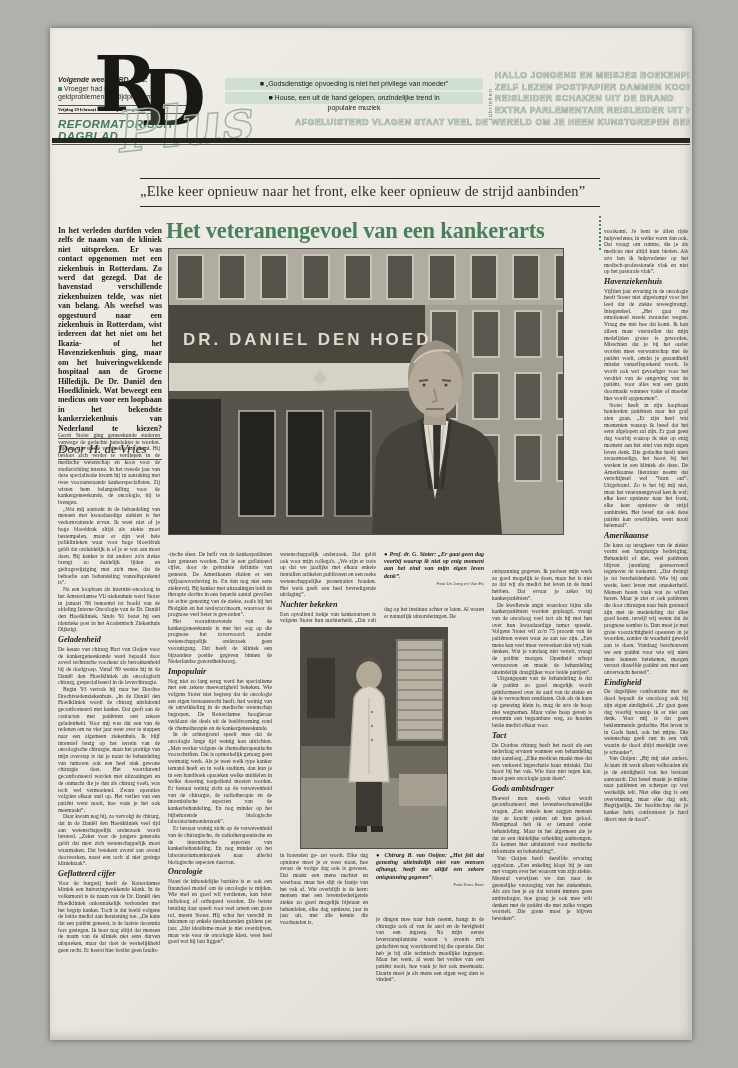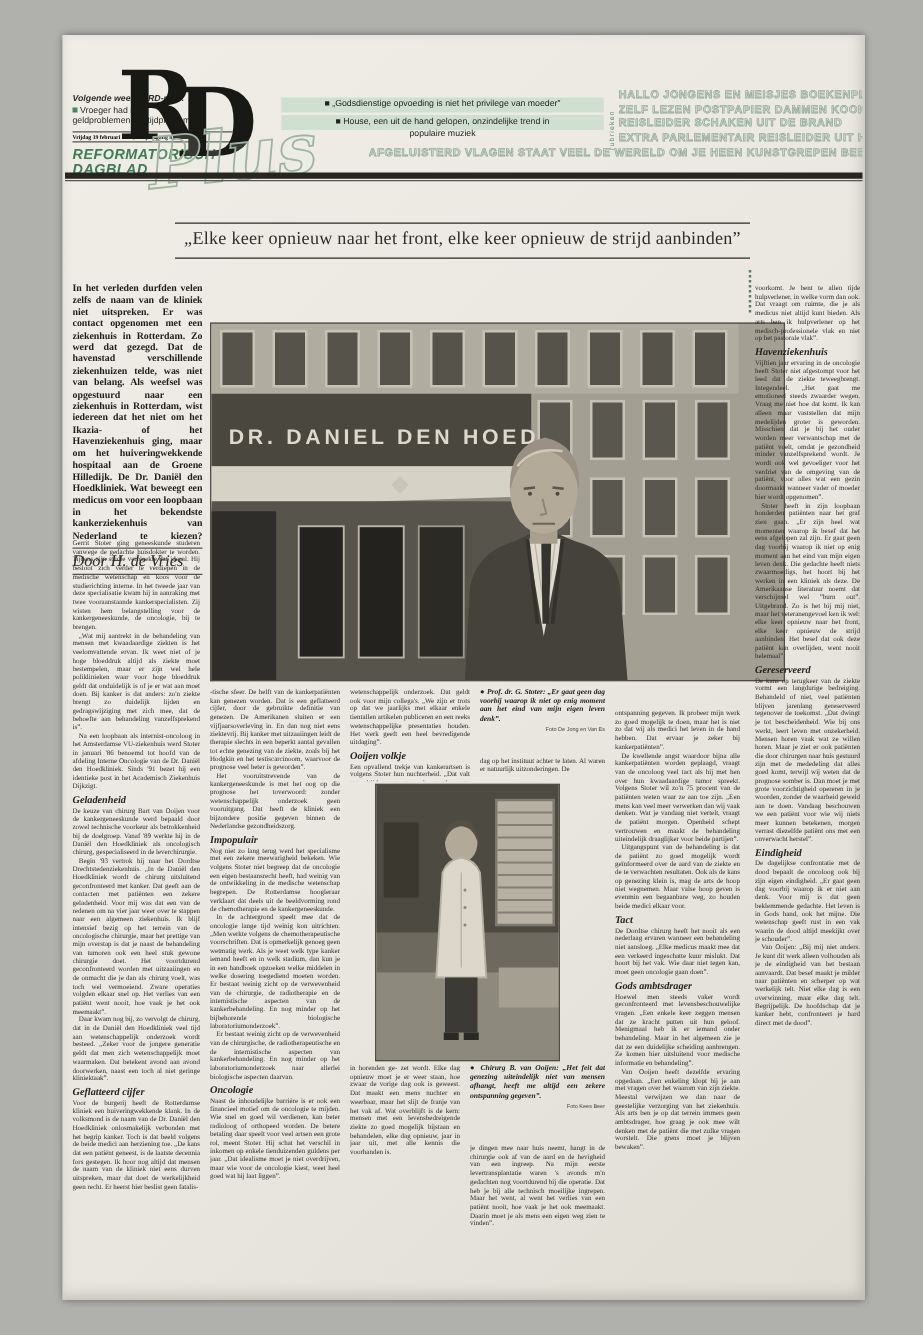--- a/index.html
+++ b/index.html
@@ -14,21 +14,21 @@
   .rdname{font-family:"Liberation Sans","DejaVu Sans",sans-serif;font-weight:bold;font-size:11.5px;letter-spacing:.4px;color:#3e7c57;}
   .logoR,.logoD{font-family:"DejaVu Serif","Liberation Serif",serif;font-weight:bold;color:#181815;}
   .logoPlus{font-family:"DejaVu Serif","Liberation Serif",serif;font-style:italic;font-weight:bold;color:rgba(235,240,232,.15);-webkit-text-stroke:1.4px #9cb49e;}
   .teaserbar{background:#cfdfd0;font-family:"Liberation Sans","DejaVu Sans",sans-serif;font-size:7px;line-height:12px;color:#23231f;text-align:center;white-space:nowrap;overflow:hidden;}
   .teaser3{font-family:"Liberation Sans","DejaVu Sans",sans-serif;font-size:7px;color:#23231f;text-align:center;}
   .rub{font-family:"Liberation Sans","DejaVu Sans",sans-serif;font-weight:bold;font-size:8.6px;line-height:11.5px;letter-spacing:.6px;color:#dde5da;-webkit-text-stroke:.65px #96ab98;white-space:nowrap;overflow:hidden;}
   .rublabel{font-family:"Liberation Sans","DejaVu Sans",sans-serif;font-size:5.5px;color:#4d8663;transform:rotate(-90deg);transform-origin:left top;letter-spacing:1px;}
   .thickrule{background:#26251f;}
   
   .quoteline{border-top:1.5px solid #2b2a25;}
-  .quote{font-size:14.5px;color:#2e2d29;text-align:center;letter-spacing:.2px;}
+  .quote{font-size:14.5px;color:#2e2d29;text-align:left;letter-spacing:.2px;}
   .headline{font-weight:bold;font-size:22.5px;letter-spacing:-.2px;color:#47805c;white-space:nowrap;}
   .dotrule{border-left:2px dotted #4d8663;}
   .intro{font-weight:bold;font-size:7.9px;line-height:9.4px;text-align:justify;color:#1d1d1a;}
   .byline{font-style:italic;font-size:13px;text-align:left;color:#2a2a26;border-top:1px solid #55544e;border-bottom:1px solid #55544e;padding:2px 0;}
   .colblock{font-size:5.6px;line-height:6.7px;text-align:justify;color:#2e2d29;overflow:hidden;}
   .colblock p{margin:0 0 0 0;text-indent:5px;}
   .colblock p.noindent{text-indent:0;}
   .colblock h4.subhead{margin:4px 0 2px 0;font-style:italic;font-weight:bold;font-size:8.2px;color:#23231f;text-indent:0;}
   .caption{font-style:italic;font-weight:bold;font-size:6px;line-height:7.2px;color:#23231f;text-align:justify;overflow:hidden;}
   .credit{font-size:4.4px;text-align:right;color:#45443f;font-family:"Liberation Sans","DejaVu Sans",sans-serif;margin-top:1px;}
@@ -69,26 +69,27 @@
     </div>
     <div class="abs rub" style="left:245px;top:89px;width:395px;">AFGELUISTERD  VLAGEN STAAT VEEL  DE WERELD OM JE HEEN  KUNSTGREPEN  BEELDSPRAAK</div>
 
     <div class="abs thickrule" style="left:2px;top:110px;width:638px;height:4.5px;"></div>
     <div class="abs" style="left:2px;top:116px;width:638px;height:1px;background:#55544e;"></div>
 
     <div class="abs quoteline" style="left:90px;top:150px;width:460px;"></div>
     <div class="abs quote" style="left:90px;top:155px;width:460px;">„Elke keer opnieuw naar het front, elke keer opnieuw de strijd aanbinden”</div>
     <div class="abs quoteline" style="left:90px;top:178px;width:460px;"></div>
 
+    <div class="abs headline" style="left:116px;top:190px;width:432px;">Het veteranengevoel van een kankerarts</div>
     <div class="abs dotrule" style="left:549px;top:188px;height:34px;"></div>
 
     <div class="abs intro" style="left:8px;top:198px;width:104px;height:206px;overflow:hidden;">In het verleden durfden velen zelfs de naam van de kliniek niet uitspreken. Er was contact opgenomen met een ziekenhuis in Rotterdam. Zo werd dat gezegd. Dat de havenstad verschillende ziekenhuizen telde, was niet van belang. Als weefsel was opgestuurd naar een ziekenhuis in Rotterdam, wist iedereen dat het niet om het Ikazia- of het Havenziekenhuis ging, maar om het huiveringwekkende hospitaal aan de Groene Hilledijk. De Dr. Daniël den Hoedkliniek. Wat beweegt een medicus om voor een loopbaan in het bekendste kankerziekenhuis van Nederland te kiezen? Internist-oncoloog prof. G. Stoter en chirurg B. van Ooijen.</div>
     <div class="abs byline" style="left:8px;top:410px;width:104px;">Door H. de Vries</div>
 
-    <div class="abs photoframe" style="left:118px;top:230px;width:460px;height:287px;">
+    <div class="abs photoframe" style="left:118px;top:220px;width:396px;height:287px;">
       <svg width="422" height="285" viewBox="0 0 422 285">
         <rect width="422" height="285" fill="#a39f93"></rect>
         <g>
           <rect x="0" y="0" width="422" height="56" fill="#b0aca0"></rect>
           <g fill="#56534b" stroke="#c6c2b6" stroke-width="2">
             <rect x="8" y="6" width="26" height="44"></rect>
               <rect x="50" y="6" width="26" height="44"></rect>
               <rect x="92" y="6" width="26" height="44"></rect>
               <rect x="134" y="6" width="26" height="44"></rect>
               <rect x="176" y="6" width="26" height="44"></rect>
@@ -169,21 +170,21 @@
         <h4 class="subhead">Impopulair</h4>
         <p class="noindent">Nog niet zo lang terug werd het specialisme met een zekere meewarigheid bekeken. Wie volgens Stoter niet begreep dat de oncologie een eigen bestaansrecht heeft, had weinig van de ontwikkeling in de medische wetenschap begrepen. De Rotterdamse hoogleraar verklaart dat deels uit de beeldvorming rond de chemotherapie en de kankergeneeskunde.</p>
         <p class="">In de achtergrond speelt mee dat de oncologie lange tijd weinig kon uitrichten. „Men werkte volgens de chemotherapeutische voorschriften. Dat is opmerkelijk genoeg geen wetmatig werk. Als je weet welk type kanker iemand heeft en in welk stadium, dan kun je in een handboek opzoeken welke middelen in welke dosering toegediend moeten worden. Er bestaat weinig zicht op de verwevenheid van de chirurgie, de radiotherapie en de internistische aspecten van de kankerbehandeling. En nog minder op het bijbehorende biologische laboratoriumonderzoek”.</p>
         <p class="">Er bestaat weinig zicht op de verwevenheid van de chirurgische, de radiotherapeutische en de internistische aspecten van kankerbehandeling. En nog minder op het laboratoriumonderzoek naar allerlei biologische aspecten daarvan.</p>
         <h4 class="subhead">Oncologie</h4>
         <p class="noindent">Naast de inhoudelijke barrière is er ook een financieel motief om de oncologie te mijden. Wie snel en goed wil verdienen, kan beter radioloog of orthopeed worden. De betere betaling daar speelt voor veel artsen een grote rol, meent Stoter. Hij schat het verschil in inkomen op enkele tienduizenden guldens per jaar. „Dat idealisme moet je niet overdrijven, maar wie voor de oncologie kiest, weet heel goed wat hij laat liggen”.</p>
       </div>
 
     <div class="abs colblock" style="left:230px;top:523px;width:96px;height:74px;">
         <p class="noindent">wetenschappelijk onderzoek. Dat geldt ook voor mijn collega's. „We zijn er trots op dat we jaarlijks met elkaar enkele tientallen artikelen publiceren en een reeks wetenschappelijke presentaties houden. Het werk geeft een heel bevredigende uitdaging”.</p>
-        <h4 class="subhead">Ooijen volkje</h4>
+        <h4 class="subhead">Nuchter bekeken</h4>
         <p class="noindent">Een opvallend trekje van kankerartsen is volgens Stoter hun nuchterheid. „Dat valt me altijd weer op, ook op de grote congressen in het buitenland.</p>
       </div>
 
     <div class="abs colblock" style="left:230px;top:824px;width:88px;height:180px;">
         <p class="noindent">in horenden ge- zet wordt. Elke dag opnieuw moet je er weer staan, hoe zwaar de vorige dag ook is geweest. Dat maakt een mens nuchter en weerbaar, maar het slijt de franje van het vak af. Wat overblijft is de kern: mensen met een levensbedreigende ziekte zo goed mogelijk bijstaan en behandelen, elke dag opnieuw, jaar in jaar uit, met alle kennis die voorhanden is.</p>
       </div>
 
     <div class="abs" style="left:334px;top:523px;width:100px;">
       <div class="caption">● Prof. dr. G. Stoter: „Er gaat geen dag voorbij waarop ik niet op enig moment aan het eind van mijn eigen leven denk”.</div>
       <div class="credit">Foto De Jong en Van Es</div>
@@ -245,21 +246,21 @@
         <h4 class="subhead">Gods ambtsdrager</h4>
         <p class="noindent">Hoewel men steeds vaker wordt geconfronteerd met levensbeschouwelijke vragen. „Een enkele keer zeggen mensen dat ze kracht putten uit hun geloof. Menigmaal heb ik er iemand onder behandeling. Maar in het algemeen zie je dat ze een duidelijke scheiding aanbrengen. Ze komen hier uitsluitend voor medische informatie en behandeling”.</p>
         <p class="">Van Ooijen heeft dezelfde ervaring opgedaan. „Een enkeling klopt bij je aan met vragen over het waarom van zijn ziekte. Meestal verwijzen we dan naar de geestelijke verzorging van het ziekenhuis. Als arts ben je op dat terrein immers geen ambtsdrager, hoe graag je ook mee wilt denken met de patiënt die met zulke vragen worstelt. Die grens moet je blijven bewaken”.</p>
       </div>
 
     <div class="abs colblock" style="left:554px;top:200px;width:84px;height:804px;">
         <p class="noindent">voorkomt. Je bent te allen tijde hulpverlener, in welke vorm dan ook. Dat vraagt om ruimte, die je als medicus niet altijd kunt bieden. Als arts ben ik hulpverlener op het medisch-professionele vlak en niet op het pastorale vlak”.</p>
         <h4 class="subhead">Havenziekenhuis</h4>
         <p class="noindent">Vijftien jaar ervaring in de oncologie heeft Stoter niet afgestompt voor het leed dat de ziekte teweegbrengt. Integendeel. „Het gaat me emotioneel steeds zwaarder wegen. Vraag me niet hoe dat komt. Ik kan alleen maar vaststellen dat mijn medelijden groter is geworden. Misschien dat je bij het ouder worden meer verwantschap met de patiënt voelt, omdat je gezondheid minder vanzelfsprekend wordt. Je wordt ook wel gevoeliger voor het verdriet van de omgeving van de patiënt, voor alles wat een gezin doormaakt wanneer vader of moeder hier wordt opgenomen”.</p>
         <p class="">Stoter heeft in zijn loopbaan honderden patiënten naar het graf zien gaan. „Er zijn heel wat momenten waarop ik besef dat het eens afgelopen zal zijn. Er gaat geen dag voorbij waarop ik niet op enig moment aan het eind van mijn eigen leven denk. Die gedachte heeft niets zwaarmoedigs, het hoort bij het werken in een kliniek als deze. De Amerikaanse literatuur noemt dat verschijnsel wel ”burn out”. Uitgebrand. Zo is het bij mij niet, maar het veteranengevoel ken ik wel: elke keer opnieuw naar het front, elke keer opnieuw de strijd aanbinden. Het besef dat ook deze patiënt kan overlijden, went nooit helemaal”.</p>
-        <h4 class="subhead">Gereserveerd</h4>
+        <h4 class="subhead">Amerikaanse</h4>
         <p class="noindent">De kans op terugkeer van de ziekte vormt een langdurige bedreiging. Behandeld of niet, veel patiënten blijven jarenlang gereserveerd tegenover de toekomst. „Dat dwingt je tot bescheidenheid. Wie bij ons werkt, leert leven met onzekerheid. Mensen horen vaak wat ze willen horen. Maar je ziet er ook patiënten die door chirurgen naar huis gestuurd zijn met de mededeling dat alles goed komt, terwijl wij weten dat de prognose somber is. Dan moet je met grote voorzichtigheid opereren in je woorden, zonder de waarheid geweld aan te doen. Vandaag beschouwen we een patiënt voor wie wij niets meer kunnen betekenen, morgen verrast diezelfde patiënt ons met een onverwacht herstel”.</p>
         <h4 class="subhead">Eindigheid</h4>
         <p class="noindent">De dagelijkse confrontatie met de dood bepaalt de oncoloog ook bij zijn eigen eindigheid. „Er gaat geen dag voorbij waarop ik er niet aan denk. Voor mij is dat geen beklemmende gedachte. Het leven is in Gods hand, ook het mijne. Die wetenschap geeft rust in een vak waarin de dood altijd meekijkt over je schouder”.</p>
         <p class="">Van Ooijen: „Bij mij niet anders. Je kunt dit werk alleen volhouden als je de eindigheid van het bestaan aanvaardt. Dat besef maakt je milder naar patiënten en scherper op wat werkelijk telt. Niet elke dag is een overwinning, maar elke dag telt. Begrijpelijk. De hoofdschap dat je kanker hebt, confronteert je hard direct met de dood”.</p>
       </div>
 
   </div>
 </div>
 
 </body></html>

